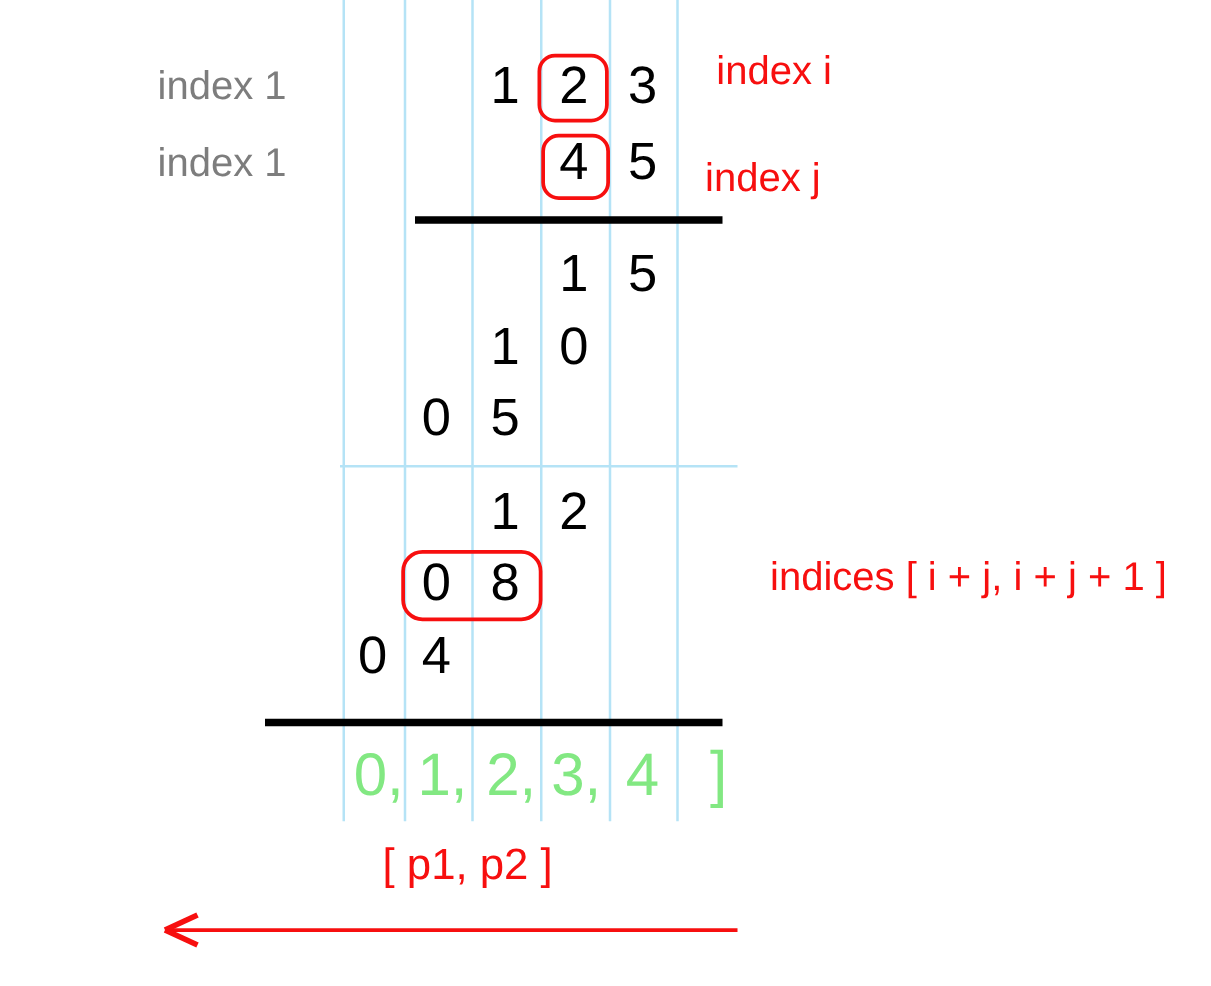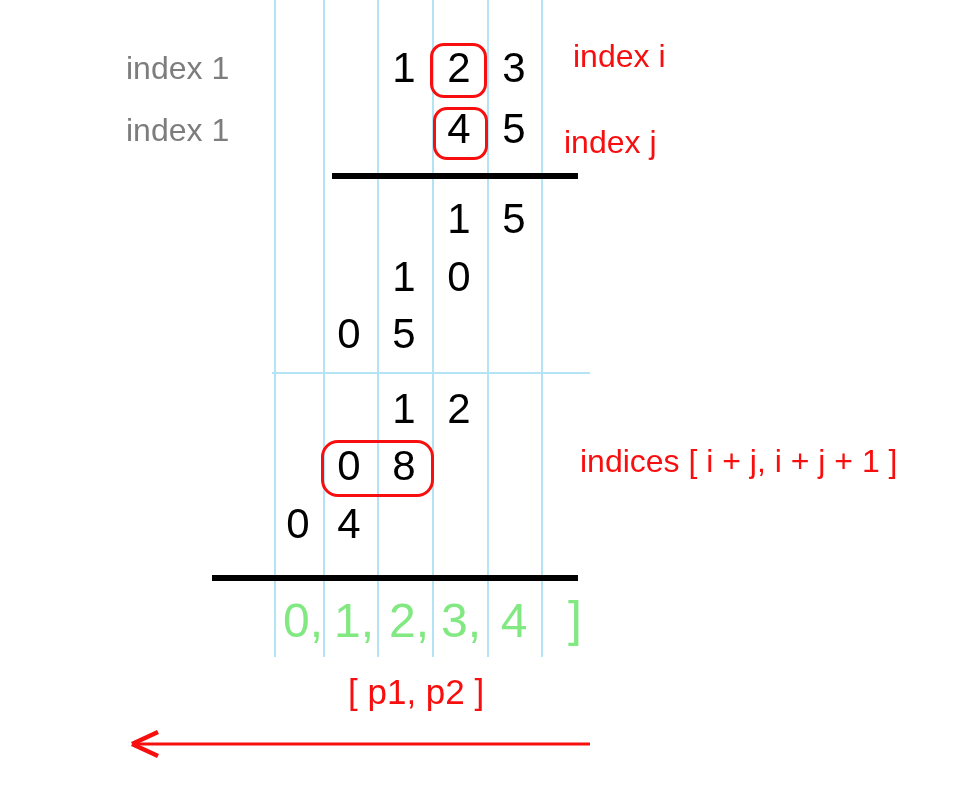--- a/index.html
+++ b/index.html
@@ -28,28 +28,28 @@
   .hl-08{left:321px;top:440px;width:107px;height:51px;border-radius:17px;}
   
   .lbl{position:absolute;line-height:1;font-size:32px;white-space:nowrap;}
   .gray{color:#7d7d7d;}
   .red{color:#f70f0f;}
   .lbl-index1{left:126px;top:52px;}
   .lbl-index0{left:126px;top:114px;}
   .lbl-indexi{left:573px;top:40px;}
   .lbl-indexj{left:564px;top:114px;margin-top:12px;}
   .lbl-indices12{left:25px;top:445px;}
-  .lbl-indicesij{left:580px;top:445px;text-align:center;}
+  .lbl-indicesij{left:616px;top:445px;text-align:center;}
   
   .green{color:#82e882;}
   .glabel{position:absolute;left:120px;top:594px;font-size:50px;line-height:1;white-space:nowrap;}
   .gdigit{position:absolute;top:597px;width:54px;font-size:48px;line-height:1;text-align:center;}
   .g0{left:276px;} .g1{left:327px;} .g2{left:382px;} .g3{left:434px;} .g4{left:487px;}
   .gclose{position:absolute;left:568px;top:594px;font-size:50px;line-height:1;}
-  .lbl-p1p2{left:306px;top:674px;font-size:35px;margin-left:42px;}
+  .lbl-p1p2{left:306px;top:674px;font-size:35px;}
   .arrow-svg{position:absolute;left:125px;top:727px;}
 </style>
 </head>
 <body>
 
 <div class="canvas">
 
   <div class="vline" style="left:274px"></div>
   <div class="vline" style="left:323px"></div>
   <div class="vline" style="left:377px"></div>

